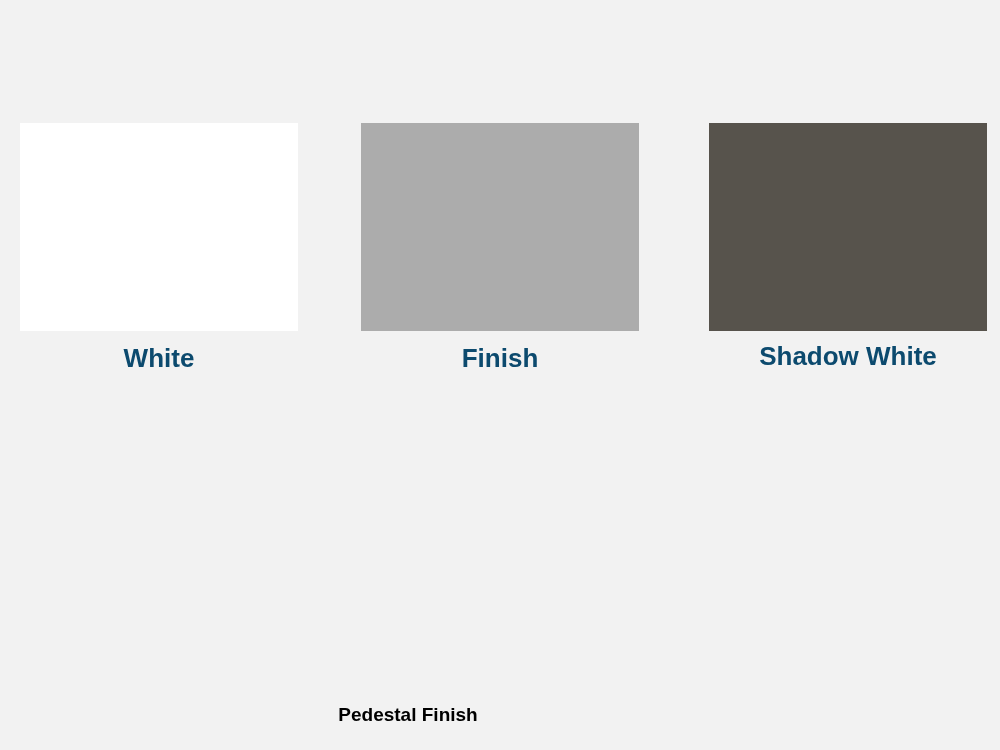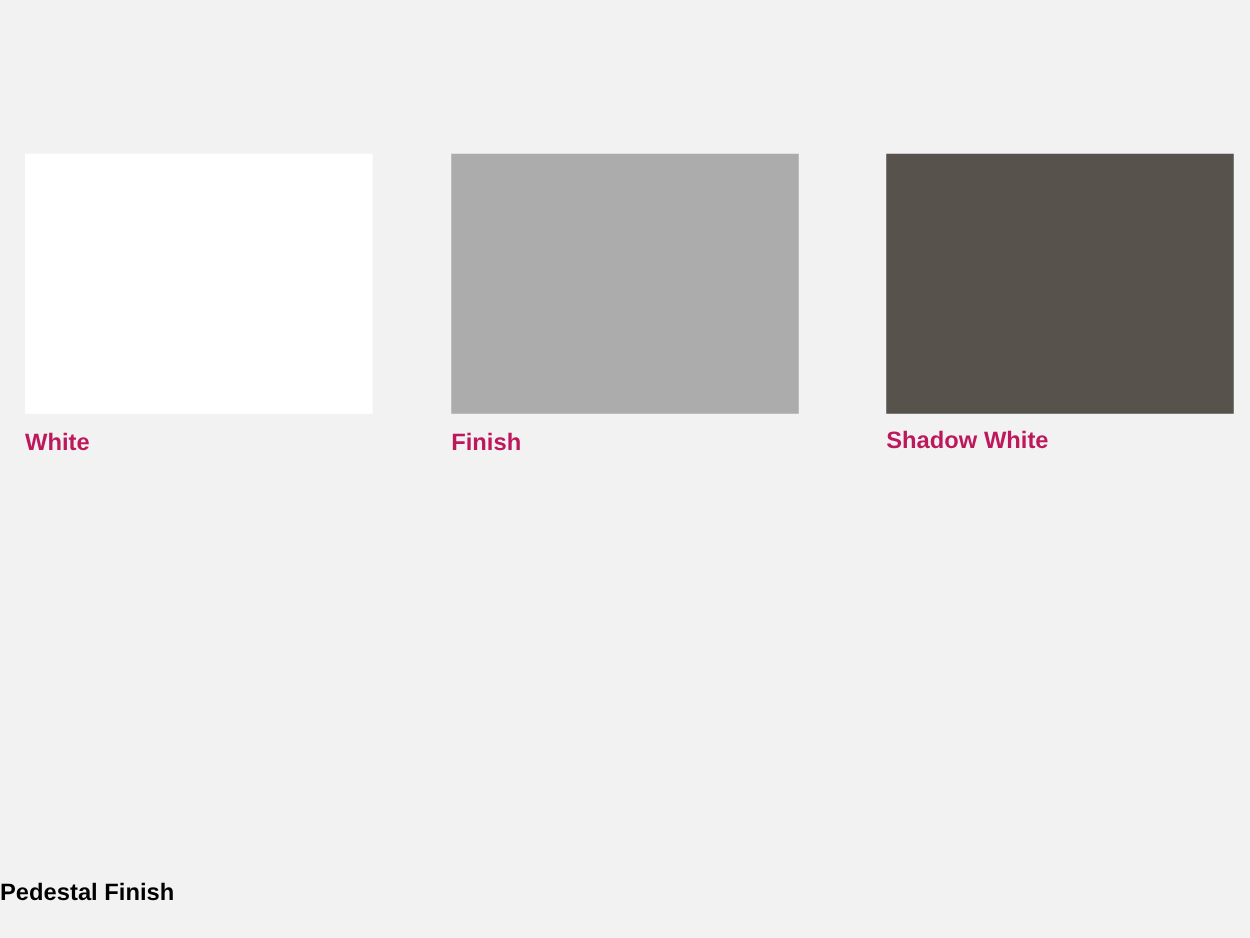--- a/index.html
+++ b/index.html
@@ -37,40 +37,40 @@
 
   .swatch-chip {
     width: 278px;
     height: 208px;
     display: block;
   }
 
   .swatch-label {
     display: block;
     width: 278px;
-    text-align: left;
-    font-size: 19px;
+    text-align: center;
+    font-size: 26px;
     font-weight: bold;
-    color: #be185d;
+    color: #0c4a6e;
     line-height: 1;
     margin-top: 14px;
     white-space: nowrap;
   }
 
   
   .swatch-option.pos-2 .swatch-label {
     margin-top: 12px;
   }
 
   #gallery-caption {
     position: absolute;
     left: 0;
     top: 705px;
     width: 816px;
-    text-align: left;
+    text-align: center;
     font-size: 19px;
     font-weight: bold;
     color: #000000;
     line-height: 1;
     white-space: nowrap;
   }
 </style>
 </head>
 <body style="background: rgb(242, 242, 242);">
 

